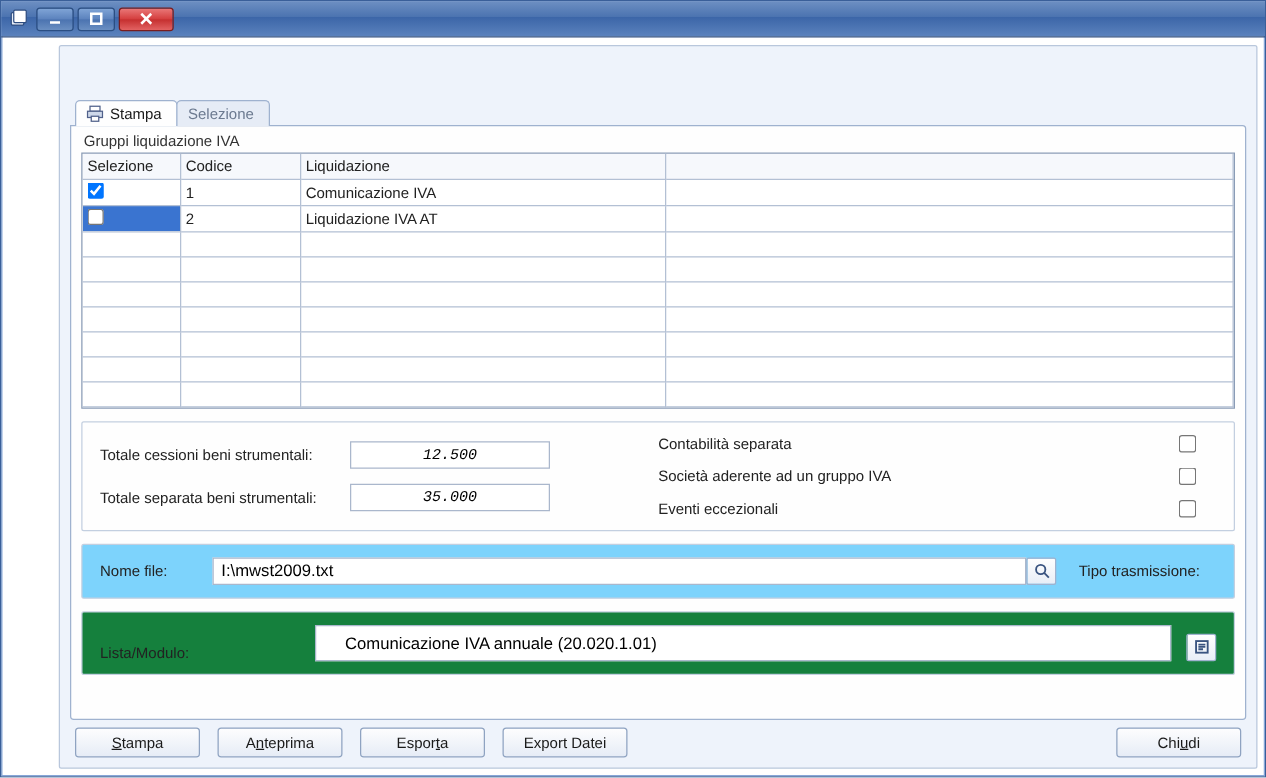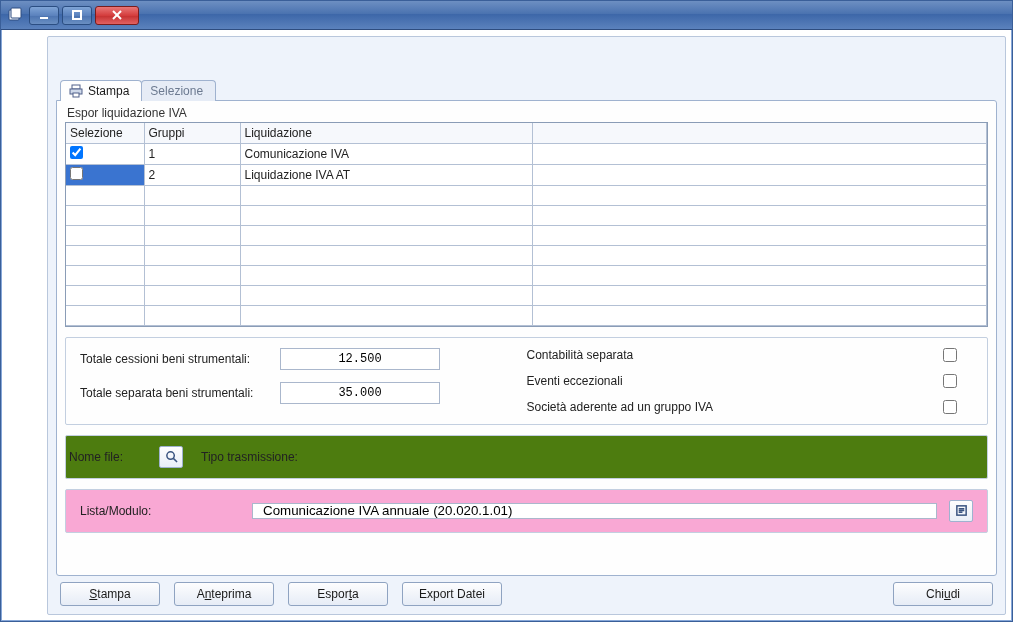--- a/index.html
+++ b/index.html
@@ -89,51 +89,51 @@
   .grid td.chkcol { text-align:left; }
   .grid tr.selected td:first-child { background:#3a74d0; }
   .grid tr.selected td:first-child input { accent-color:#fff; }
   .grid tbody tr td { background:#fff; }
   .chkbox { width:13px; height:13px; }
 
   
   .panel {
     border:1px solid #c3cfe0; border-radius:2px; padding:10px 14px; background:#fefefe;
   }
-  .panel .row { display:flex; }
+  .panel .row { display:flex; align-items:center; }
   .panel .leftcol { width:50%; display:flex; flex-direction:column; gap:12px; }
   .panel .rightcol { width:50%; display:flex; flex-direction:column; gap:12px; }
   .panel .pair { display:flex; align-items:center; gap:10px; }
   .panel label { width:190px; }
   .numbox {
     font-family: "Courier New", monospace; font-size:12px; text-align:center;
-    width:160px; height:22px; border:1px solid #aab7cc; background:#fff; padding:2px 6px;
+    width:160px; height:22px; border:1px solid #aab7cc; background:#fff; padding:2px 6px;font-style:italic;
   }
   .rightpair { display:flex; align-items:center; gap:10px; justify-content:space-between; padding-right:16px;}
   .rightpair label { flex:1; }
   .wincheck { width:14px; height:14px; }
 
-  .filepanel { border:1px solid #c3cfe0; border-radius:2px; padding:10px 3px; background:#4d7c0f; display:flex; align-items:center; }
+  .filepanel { border:1px solid #c3cfe0; border-radius:2px; padding:10px 14px; background:#7dd3fc; display:flex; align-items:center; }
   .filepanel label.lbl { width:90px; }
   .fileinput {
     flex:1; height:22px; border:1px solid #aab7cc; padding:2px 6px; background:#fff;
   }
   .iconbtn {
     width:24px; height:22px; border:1px solid #9fb2cf; border-radius:2px;
     background:linear-gradient(#fefefe,#e8eef7); display:flex; align-items:center; justify-content:center;
     cursor:pointer;
   }
   .iconbtn svg { width:13px; height:13px; stroke:#3a5480; fill:none; stroke-width:1.6; }
   .selectwrap { margin-left:18px; display:flex; align-items:center; gap:10px; }
   .selectwrap label { width:110px; }
   .winselect { width:160px; height:22px; border:1px solid #8fa3c1; background:#fff; font-family:inherit; font-size:12px; }
 
-  .modupanel { border:1px solid #c3cfe0; border-radius:2px; padding:10px 14px; background:#f9a8d4; display:flex; align-items:center; gap:12px; }
+  .modupanel { border:1px solid #c3cfe0; border-radius:2px; padding:10px 14px; background:#15803d; display:flex; align-items:flex-end; gap:12px; }
   .modupanel label { width:160px; }
-  .modbox { flex:1; height:16px; border:1px solid #aab7cc; padding:3px 10px; background:#fff; }
+  .modbox { flex:1; height:29px; border:1px solid #aab7cc; padding:3px 23px; background:#fff; }
 
   
   .btnbar { display:flex; gap:14px; padding:6px 4px 0 4px; }
   .btnbar .spacer { flex:1; }
   .btn {
     min-width:100px; height:24px; border:1px solid #8fa3c1; border-radius:3px;
     background:linear-gradient(#fdfdfe,#e6ecf6); color:#1a1a1a; cursor:pointer;
     padding:0 14px; font-family:inherit; font-size:12px;
   }
   .btn u { text-decoration:underline; }
@@ -208,33 +208,33 @@
         <span>Stampa</span>
       </div>
       <div class="tab inactive">
         <span>Selezione</span>
       </div>
     </div>
 
     <div class="tabpage">
 
       <div>
-        <div class="section-title">Espor liquidazione IVA</div>
+        <div class="section-title">Gruppi liquidazione IVA</div>
         <div class="grid">
           <table>
             <colgroup>
               <col class="c-sel">
                 <col class="c-cod">
                 <col class="c-desc">
                 <col class="c-rest">
             </colgroup>
             <thead>
               <tr>
                 <th>Selezione</th>
-                <th>Gruppi</th>
+                <th>Codice</th>
                 <th>Liquidazione</th>
                 <th></th>
               </tr>
             </thead>
             <tbody>
               <tr>
                 <td class="chkcol"><input type="checkbox" class="chkbox" checked="" style=""></td>
                 <td>1</td>
                 <td>Comunicazione IVA</td>
                 <td></td>
@@ -303,33 +303,34 @@
               <label>Totale separata beni strumentali:</label>
               <input class="numbox" value="35.000" style="">
             </div>
           </div>
           <div class="rightcol">
             <div class="rightpair">
               <label>Contabilità separata</label>
               <input type="checkbox" class="wincheck" style="">
             </div>
             <div class="rightpair">
+              <label>Società aderente ad un gruppo IVA</label>
+              <input type="checkbox" class="wincheck" style="">
+            </div>
+            <div class="rightpair">
               <label>Eventi eccezionali</label>
               <input type="checkbox" class="wincheck" style="">
             </div>
-            <div class="rightpair">
-              <label>Società aderente ad un gruppo IVA</label>
-              <input type="checkbox" class="wincheck" style="">
-            </div>
           </div>
         </div>
       </div>
 
       <div class="filepanel">
         <label class="lbl">Nome file:</label>
+        <input class="fileinput" value="I:\mwst2009.txt" style="">
         <div class="iconbtn">
           <svg viewBox="0 0 14 14">
               <circle cx="6" cy="6" r="4"></circle>
               <line x1="9" y1="9" x2="13" y2="13"></line>
             </svg>
         </div>
         <div class="selectwrap">
           <label>Tipo trasmissione:</label>
         </div>
       </div>

